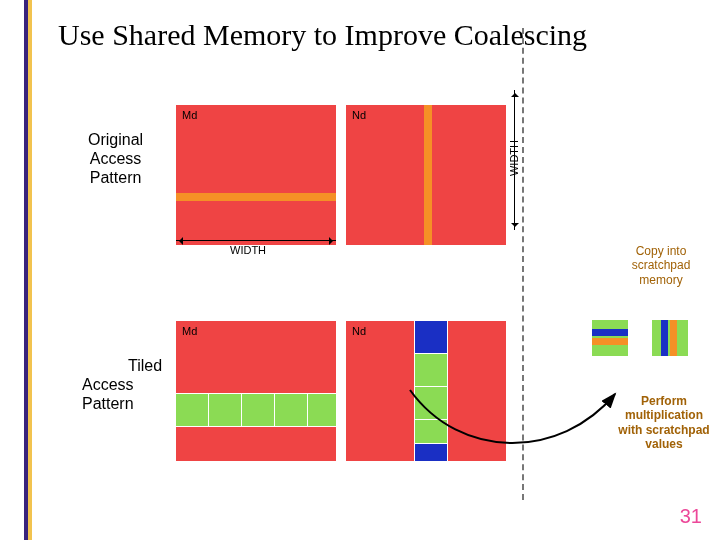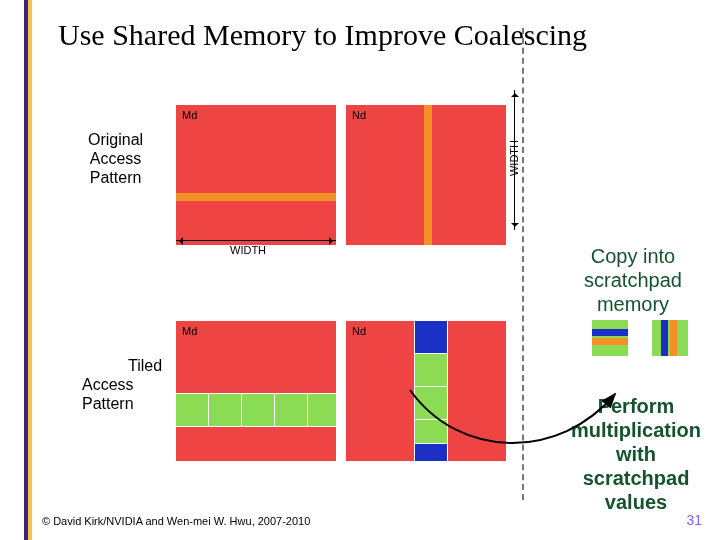--- a/index.html
+++ b/index.html
@@ -147,24 +147,25 @@
     font-size: 16px;
     color: #000;
     line-height: 1.2;
     text-align: center;
   }
 
   
   .right-note {
     position: absolute;
     font-family: Arial, sans-serif;
-    font-size: 20px;
-    color: #14532d;
+    font-size: 12px;
+    color: #a16207;
     line-height: 1.2;
     text-align: center;
+    margin-left: 28px;
   }
 
   
   .sp-box {
     position: absolute;
     width: 36px;
     height: 36px;
     background: #8bdb54;
   }
   .sp-box .hbar {
@@ -195,22 +196,22 @@
     font-family: Arial, sans-serif;
     font-size: 11px;
     color: #000;
     line-height: 1.2;
   }
   .pagenum {
     position: absolute;
     right: 18px;
     bottom: 12px;
     font-family: Arial, sans-serif;
-    font-size: 14px;
-    color: #8b5cf6;
+    font-size: 20px;
+    color: #ec4899;
   }
 </style>
 </head>
 <body>
 
 <div class="accent-bar">
   <div class="stripe purple"></div>
   <div class="stripe gold"></div>
 </div>
 
@@ -291,15 +292,14 @@
 <svg class="curve" style="left:400px; top:380px;" width="230" height="100">
   <defs>
     <marker id="ah" markerWidth="10" markerHeight="10" refX="7" refY="3" orient="auto">
       <path d="M0,0 L8,3 L0,6 Z" fill="#000"></path>
     </marker>
   </defs>
   <path d="M 10 10 C 60 80, 160 80, 215 14" stroke="#000" stroke-width="2" fill="none" marker-end="url(#ah)"></path>
 </svg>
 
 <div class="footer">
-  <div>© David Kirk/NVIDIA and Wen-mei W. Hwu, 2007-2010</div>
 </div>
 <div class="pagenum">31</div>
 
 </body></html>

